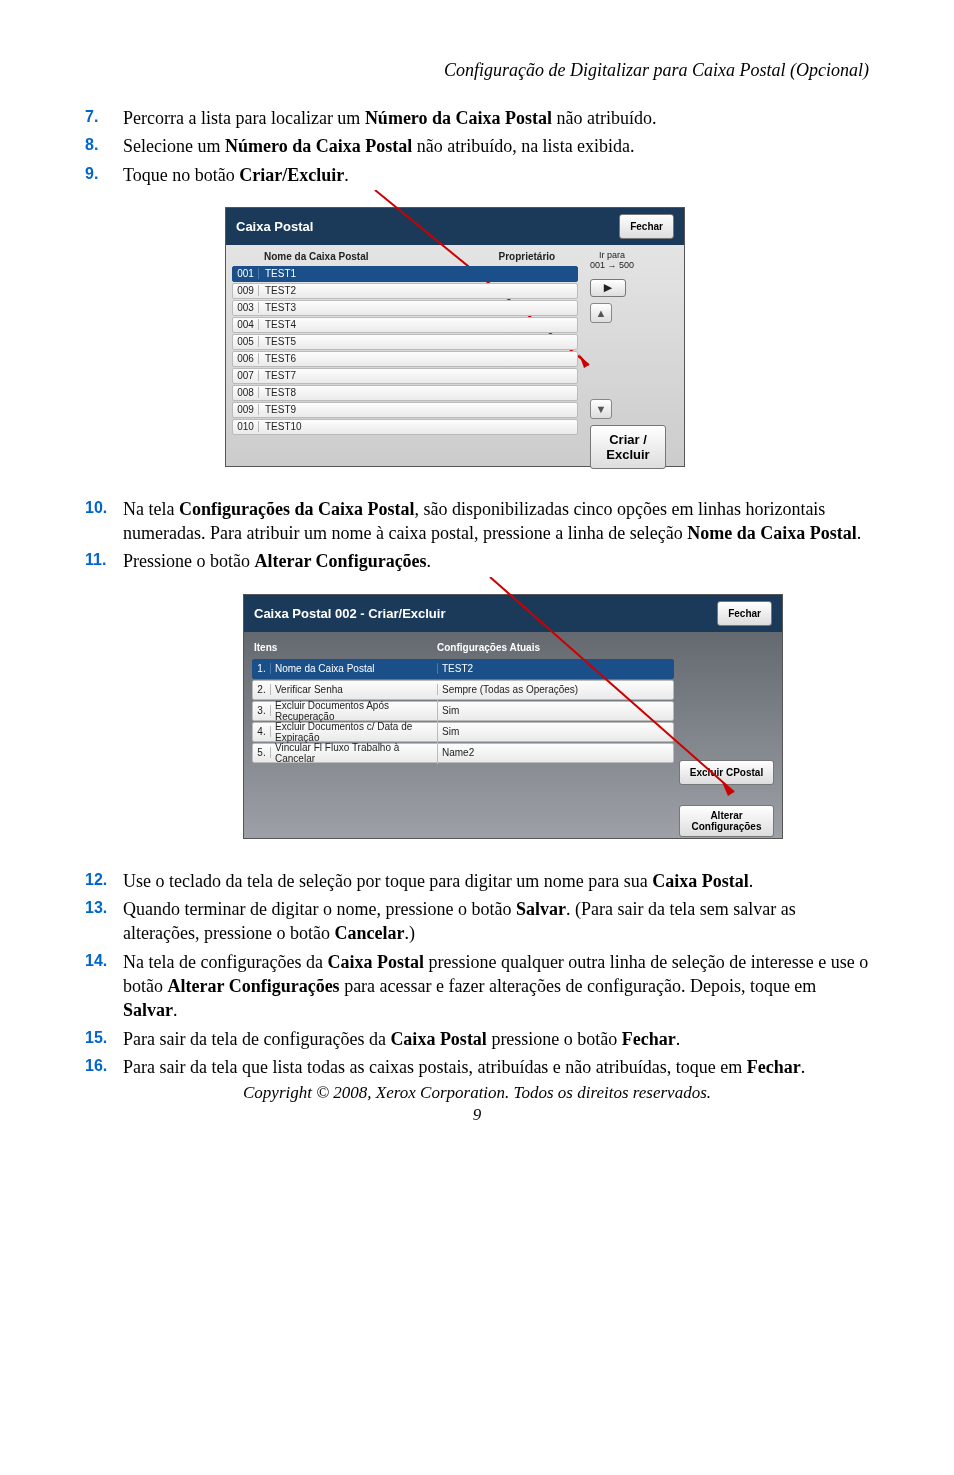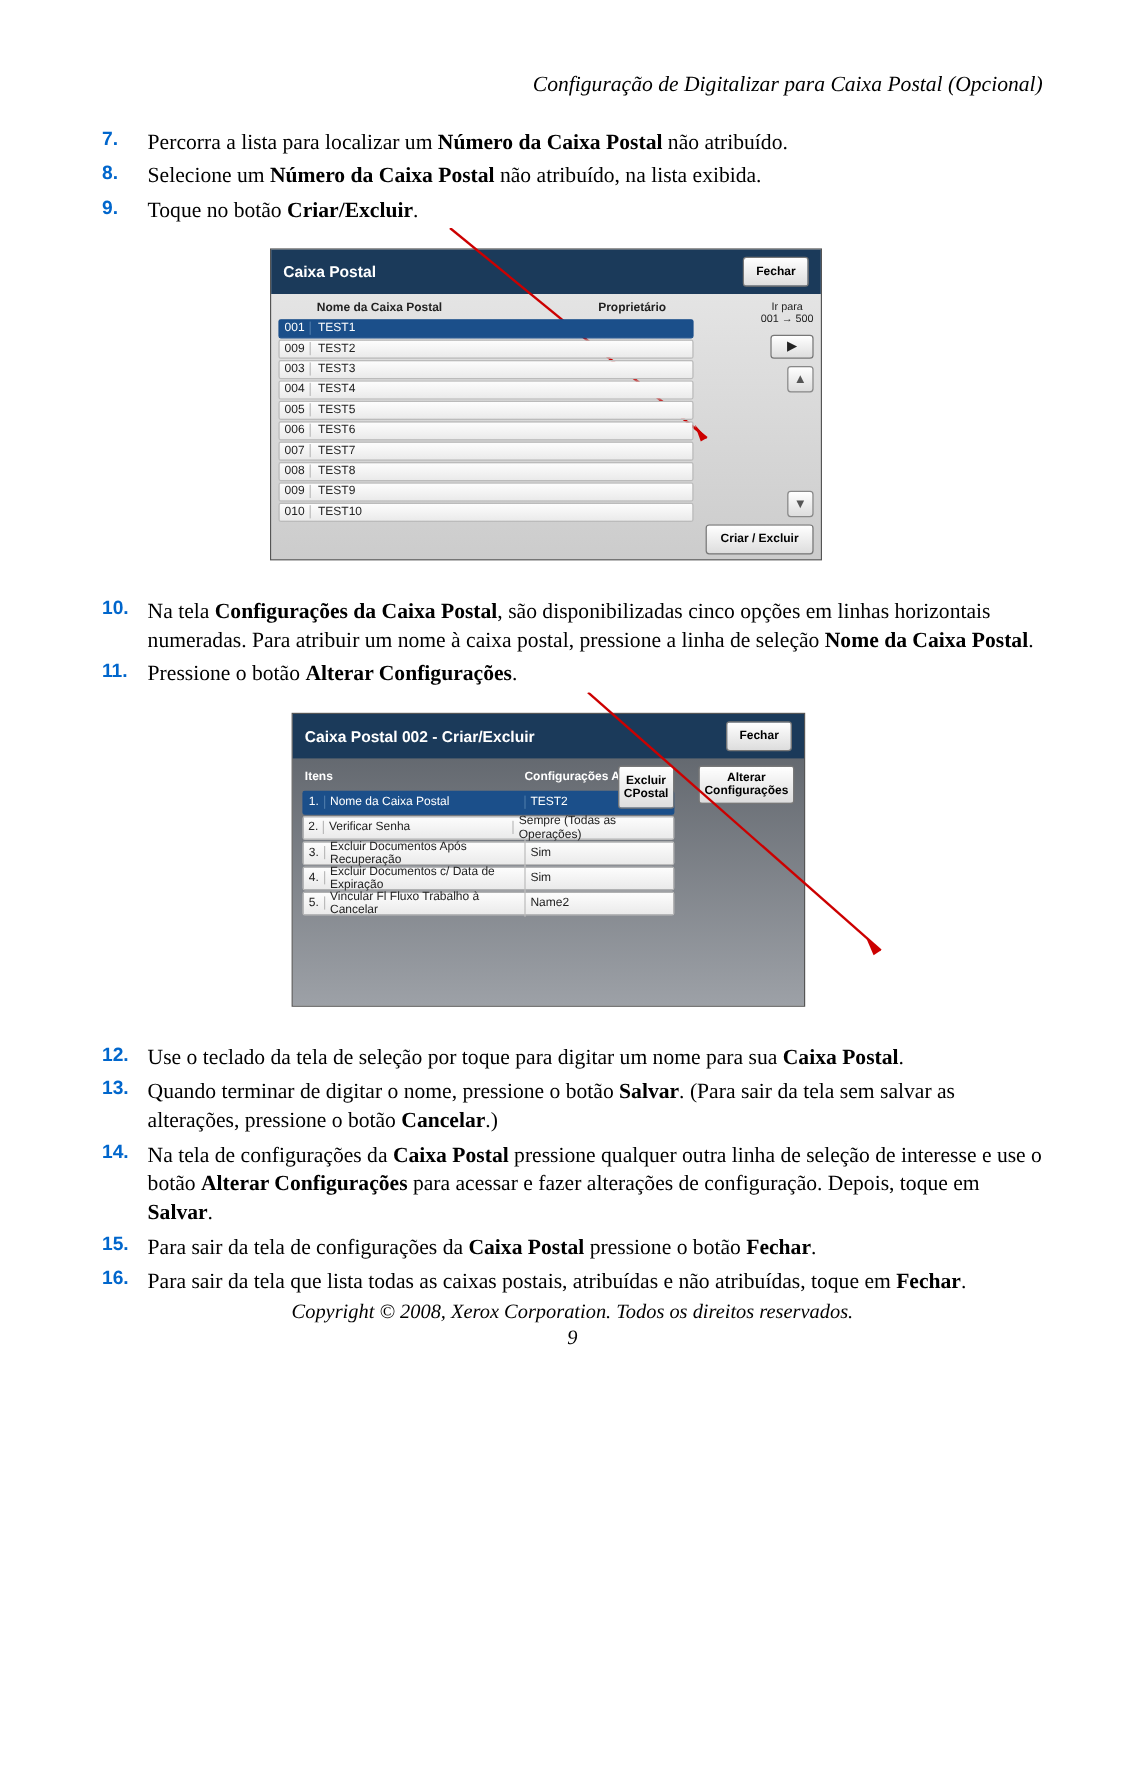--- a/index.html
+++ b/index.html
@@ -100,49 +100,49 @@
   }
   .row.selected { background: #1b4f8a; color: #fff; border-color: #1b4f8a; }
   .row .num-cell { width: 26px; text-align: center; border-right: 1px solid #bbb; }
   .row.selected .num-cell { border-right-color: #4a78a8; }
   .row .name-cell { padding-left: 6px; }
   .sidecol {
     width: 100px;
     padding: 6px;
     display: flex;
     flex-direction: column;
-    align-items: flex-end;
+    align-items: flex-start;
     gap: 6px;
   }
   .irpara { font-size: 9px; text-align: center; line-height: 1.1; margin-bottom: 2px; }
   .jump { background: linear-gradient(#fff,#ddd); border: 1px solid #777; border-radius: 3px; width: 36px; height: 20px; display:flex; align-items:center; justify-content:center; font-size: 11px; }
   .scrollbtn { width: 22px; height: 22px; background: linear-gradient(#fff,#ddd); border: 1px solid #888; border-radius: 3px; display:flex; align-items:center; justify-content:center; font-size: 11px; color:#555; }
   .sidecol .scroll-spacer { height: 70px; }
-  .btn-criar { width: 90px; font-size: 10px; padding: 6px 4px; }
+  .btn-criar { width: 76px; font-size: 13px; padding: 6px 4px; }
 
   
   .arrow-wrap { position: absolute; pointer-events: none; }
   .arrow1 { left: 143px; top: -18px; width: 240px; height: 190px; }
   .arrow2 { left: 240px; top: -18px; width: 270px; height: 250px; }
 
   
-  .panel2 { width: 428px; height: 245px; margin-left: 158px; }
+  .panel2 { width: 540px; height: 245px; margin-left: 158px; }
   .panel2-body { padding: 6px 8px; display:flex; height: calc(100% - 28px); }
   .settings { flex:1; }
   .subheaders { display:flex; font-size:10px; font-weight:bold; color:#fff; padding: 4px 0 6px 0; }
   .subheaders .h1 { width: 185px; padding-left: 2px; }
   .subheaders .h2 { }
   .srow { display:flex; align-items:center; background:linear-gradient(#fdfdfd,#eaeaea); border:1px solid #bbb; border-radius:2px; height:20px; font-size:10px; margin-bottom:1px; }
   .srow.selected { background:#1b4f8a; color:#fff; border-color:#1b4f8a; }
   .srow .sn { width:18px; text-align:center; border-right:1px solid #bbb; }
   .srow.selected .sn { border-right-color:#4a78a8; }
   .srow .sl { width:167px; padding-left:4px; border-right:1px solid #bbb; }
   .srow.selected .sl { border-right-color:#4a78a8; }
   .srow .sv { padding-left:4px; }
-  .sidecol2 { width: 100px; display:flex; flex-direction:row; justify-content:flex-end; align-items:flex-start; gap:20px; padding-bottom:4px; }
+  .sidecol2 { width: 100px; display:flex; flex-direction:column; justify-content:flex-end; align-items:flex-end; gap:20px; padding-bottom:4px; }
   .btn-excluir { width: 95px; font-size:10px; padding:6px 4px; }
   .btn-alterar { width: 95px; font-size:10px; padding:4px 4px; line-height:1.1; }
   .panel2 .panel-titlebar { background:#1b3a5a; }
   .panel2 { background: linear-gradient(#5a5f66,#9da1a7); }
   .panel2 .subheaders { color:#fff;align-items:center; }
 
   .copyright { text-align:center; font-style:italic; font-size:17px; }
   .pagenum { text-align:center; font-style:italic; font-size:17px; margin-top:2px; }
 
   .block { margin-top: 18px; }

